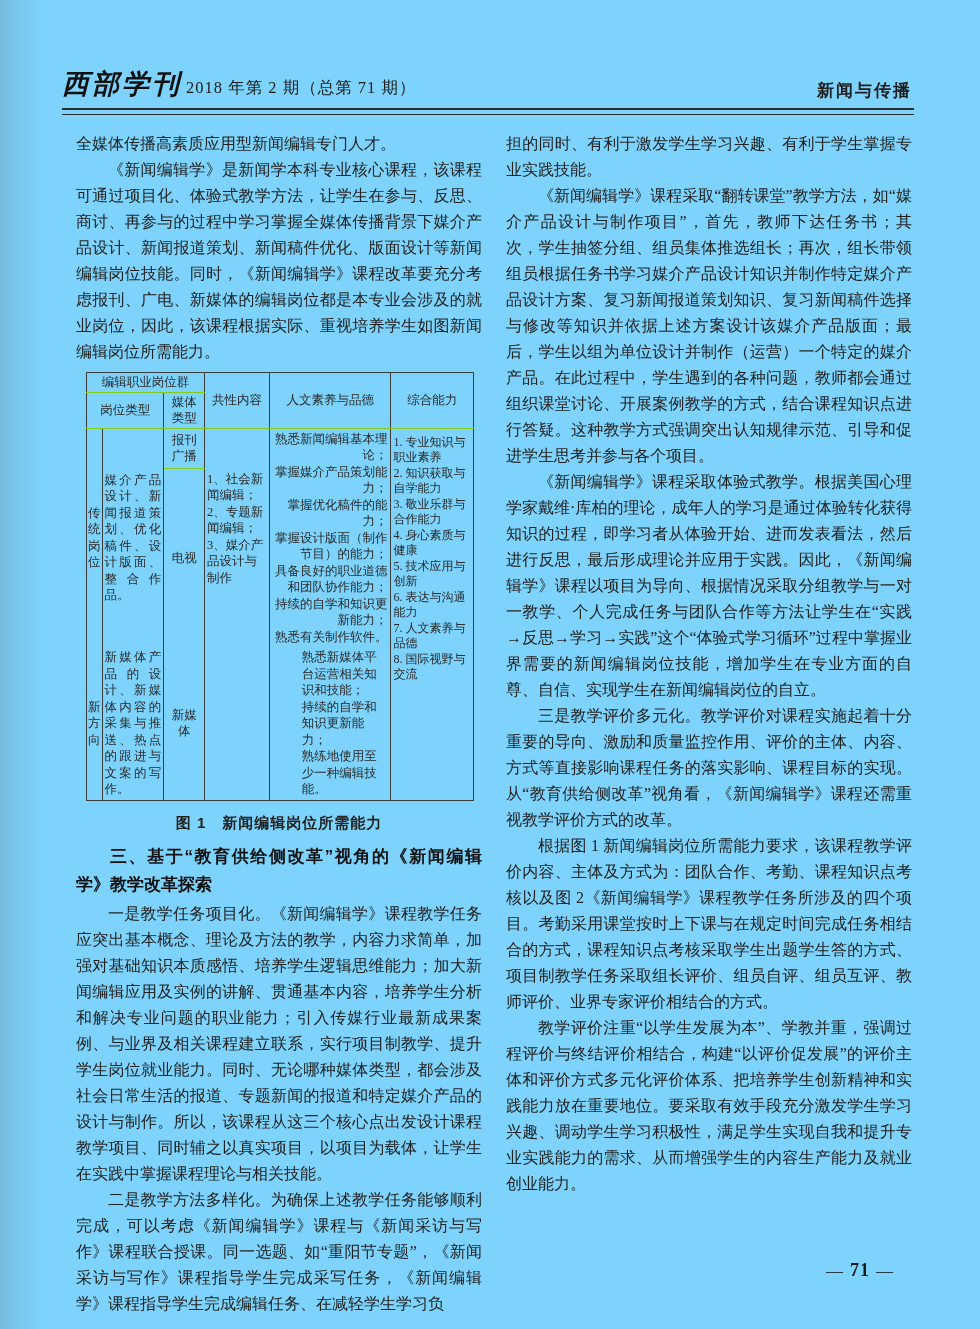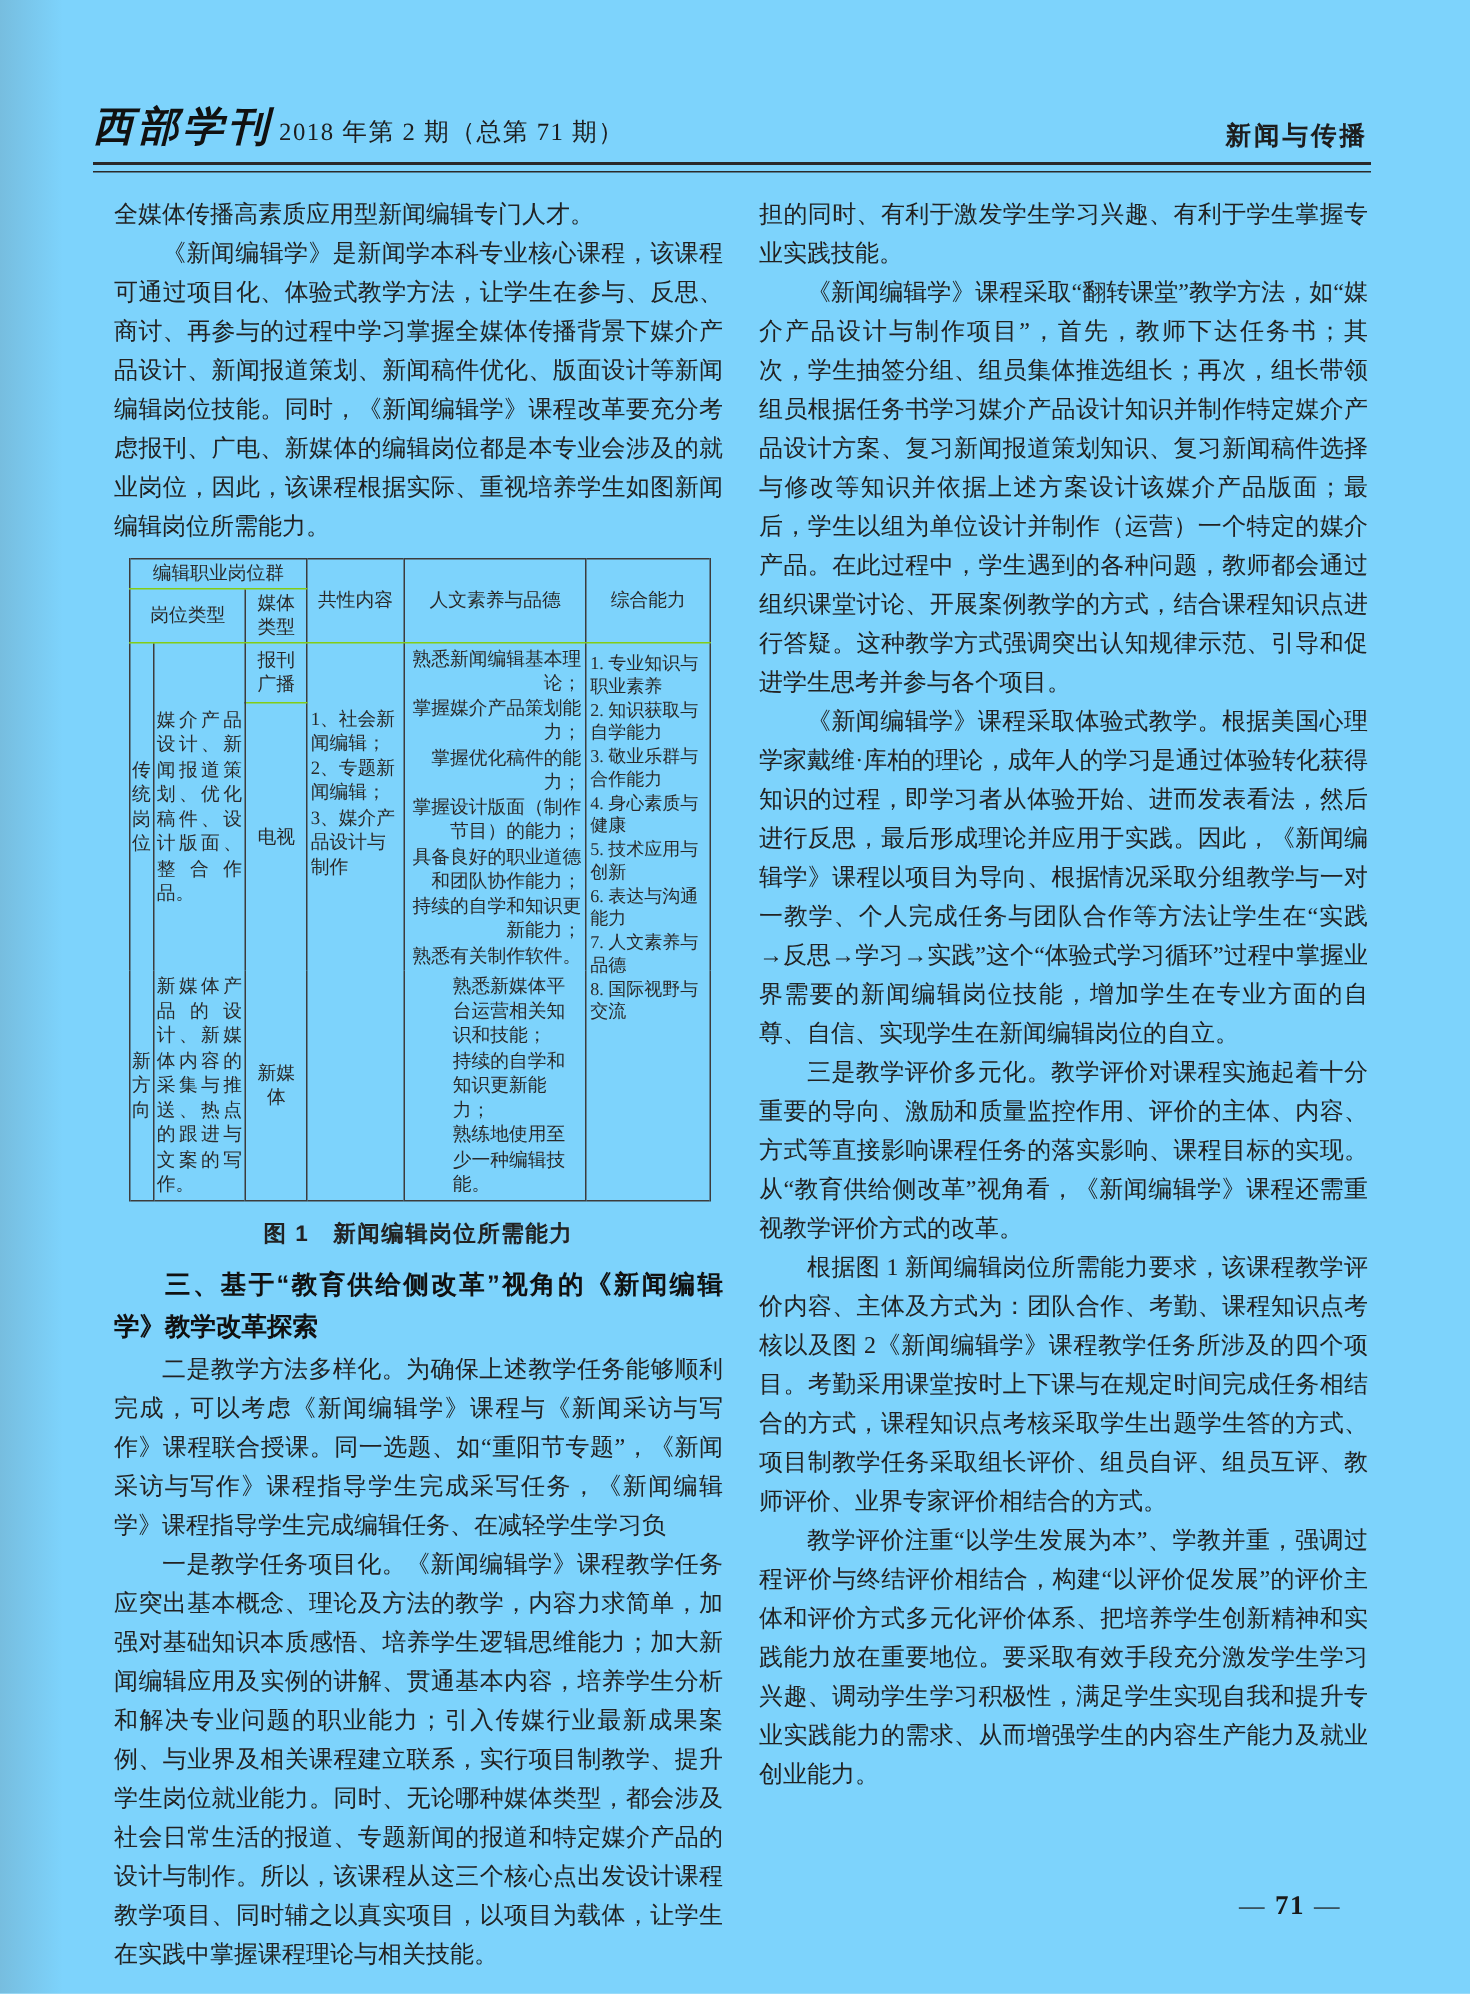--- a/index.html
+++ b/index.html
@@ -167,22 +167,22 @@
 持续的自学和知识更新能力；
 熟练地使用至少一种编辑技能。</td>
           </tr>
         </tbody>
       </table>
 
       <div class="figure-caption">图 1　新闻编辑岗位所需能力</div>
 
       <h3 class="section-heading">三、基于“教育供给侧改革”视角的《新闻编辑学》教学改革探索</h3>
 
+      <p>一是教学任务项目化。《新闻编辑学》课程教学任务应突出基本概念、理论及方法的教学，内容力求简单，加强对基础知识本质感悟、培养学生逻辑思维能力；加大新闻编辑应用及实例的讲解、贯通基本内容，培养学生分析和解决专业问题的职业能力；引入传媒行业最新成果案例、与业界及相关课程建立联系，实行项目制教学、提升学生岗位就业能力。同时、无论哪种媒体类型，都会涉及社会日常生活的报道、专题新闻的报道和特定媒介产品的设计与制作。所以，该课程从这三个核心点出发设计课程教学项目、同时辅之以真实项目，以项目为载体，让学生在实践中掌握课程理论与相关技能。</p>
       <p>二是教学方法多样化。为确保上述教学任务能够顺利完成，可以考虑《新闻编辑学》课程与《新闻采访与写作》课程联合授课。同一选题、如“重阳节专题”，《新闻采访与写作》课程指导学生完成采写任务，《新闻编辑学》课程指导学生完成编辑任务、在减轻学生学习负</p>
-      <p>一是教学任务项目化。《新闻编辑学》课程教学任务应突出基本概念、理论及方法的教学，内容力求简单，加强对基础知识本质感悟、培养学生逻辑思维能力；加大新闻编辑应用及实例的讲解、贯通基本内容，培养学生分析和解决专业问题的职业能力；引入传媒行业最新成果案例、与业界及相关课程建立联系，实行项目制教学、提升学生岗位就业能力。同时、无论哪种媒体类型，都会涉及社会日常生活的报道、专题新闻的报道和特定媒介产品的设计与制作。所以，该课程从这三个核心点出发设计课程教学项目、同时辅之以真实项目，以项目为载体，让学生在实践中掌握课程理论与相关技能。</p>
     </div>
 
     <div class="col">
       <p class="no-indent">担的同时、有利于激发学生学习兴趣、有利于学生掌握专业实践技能。</p>
       <p>《新闻编辑学》课程采取“翻转课堂”教学方法，如“媒介产品设计与制作项目”，首先，教师下达任务书；其次，学生抽签分组、组员集体推选组长；再次，组长带领组员根据任务书学习媒介产品设计知识并制作特定媒介产品设计方案、复习新闻报道策划知识、复习新闻稿件选择与修改等知识并依据上述方案设计该媒介产品版面；最后，学生以组为单位设计并制作（运营）一个特定的媒介产品。在此过程中，学生遇到的各种问题，教师都会通过组织课堂讨论、开展案例教学的方式，结合课程知识点进行答疑。这种教学方式强调突出认知规律示范、引导和促进学生思考并参与各个项目。</p>
       <p>《新闻编辑学》课程采取体验式教学。根据美国心理学家戴维·库柏的理论，成年人的学习是通过体验转化获得知识的过程，即学习者从体验开始、进而发表看法，然后进行反思，最后形成理论并应用于实践。因此，《新闻编辑学》课程以项目为导向、根据情况采取分组教学与一对一教学、个人完成任务与团队合作等方法让学生在“实践→反思→学习→实践”这个“体验式学习循环”过程中掌握业界需要的新闻编辑岗位技能，增加学生在专业方面的自尊、自信、实现学生在新闻编辑岗位的自立。</p>
       <p>三是教学评价多元化。教学评价对课程实施起着十分重要的导向、激励和质量监控作用、评价的主体、内容、方式等直接影响课程任务的落实影响、课程目标的实现。从“教育供给侧改革”视角看，《新闻编辑学》课程还需重视教学评价方式的改革。</p>
       <p>根据图 1 新闻编辑岗位所需能力要求，该课程教学评价内容、主体及方式为：团队合作、考勤、课程知识点考核以及图 2《新闻编辑学》课程教学任务所涉及的四个项目。考勤采用课堂按时上下课与在规定时间完成任务相结合的方式，课程知识点考核采取学生出题学生答的方式、项目制教学任务采取组长评价、组员自评、组员互评、教师评价、业界专家评价相结合的方式。</p>
       <p>教学评价注重“以学生发展为本”、学教并重，强调过程评价与终结评价相结合，构建“以评价促发展”的评价主体和评价方式多元化评价体系、把培养学生创新精神和实践能力放在重要地位。要采取有效手段充分激发学生学习兴趣、调动学生学习积极性，满足学生实现自我和提升专业实践能力的需求、从而增强学生的内容生产能力及就业创业能力。</p>
     </div>

